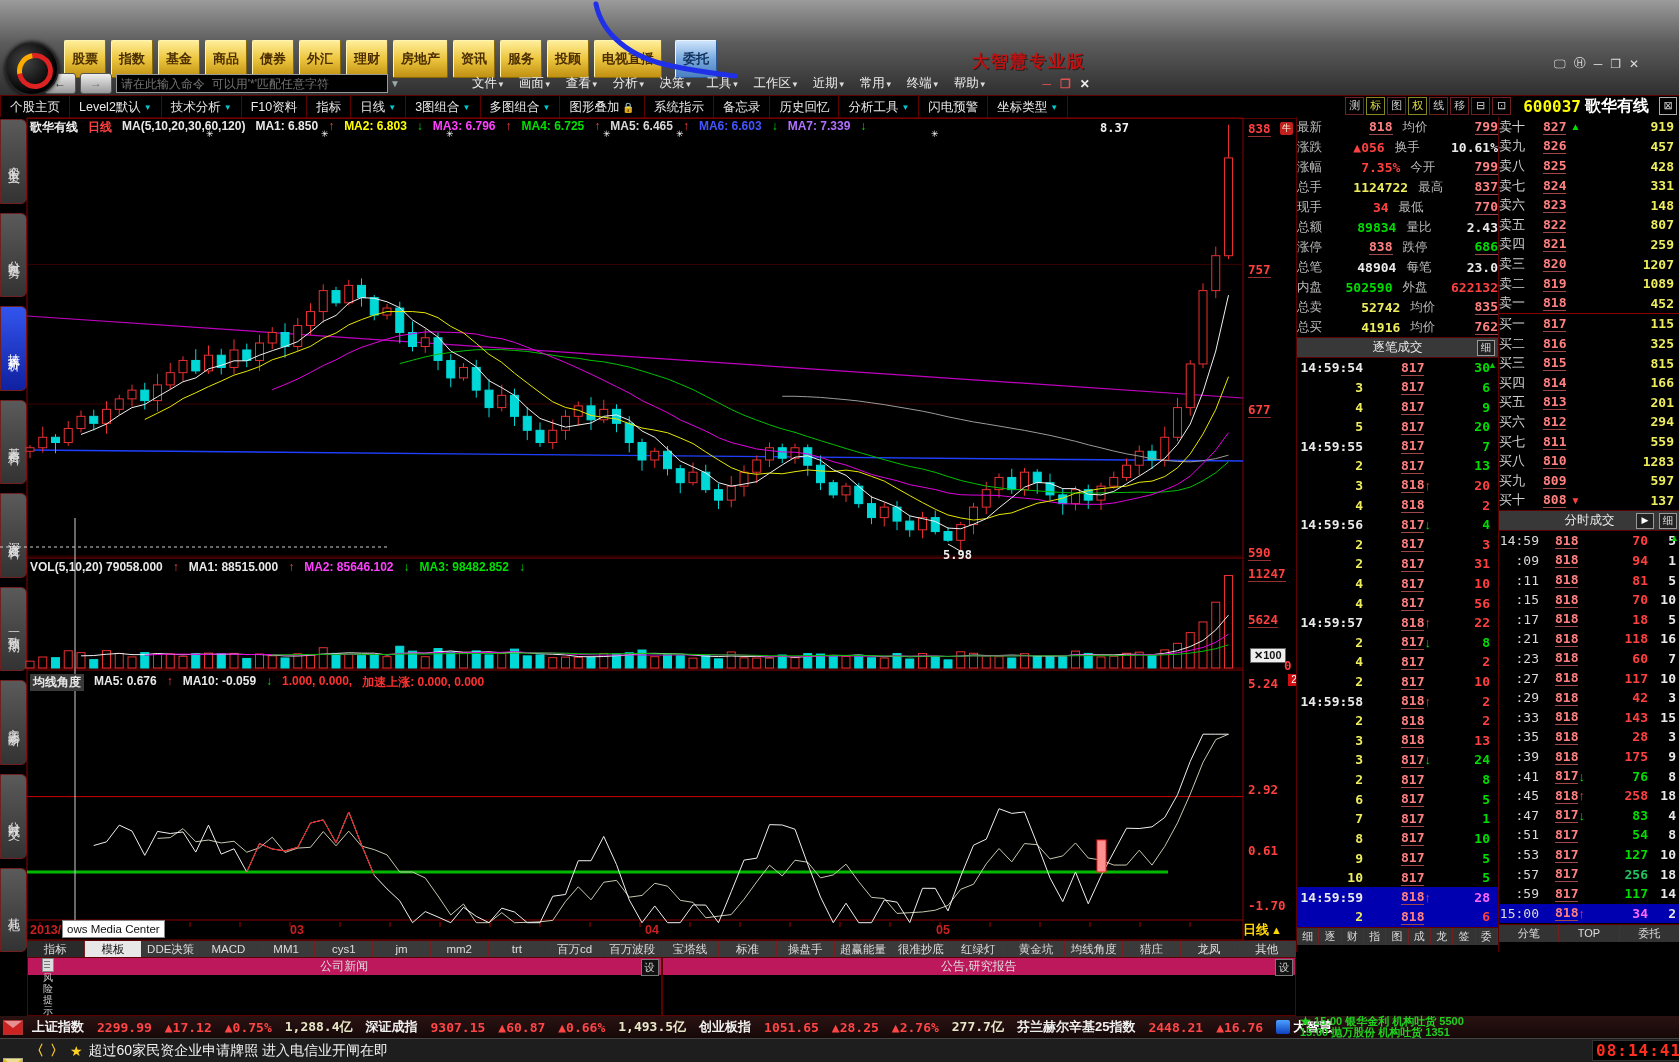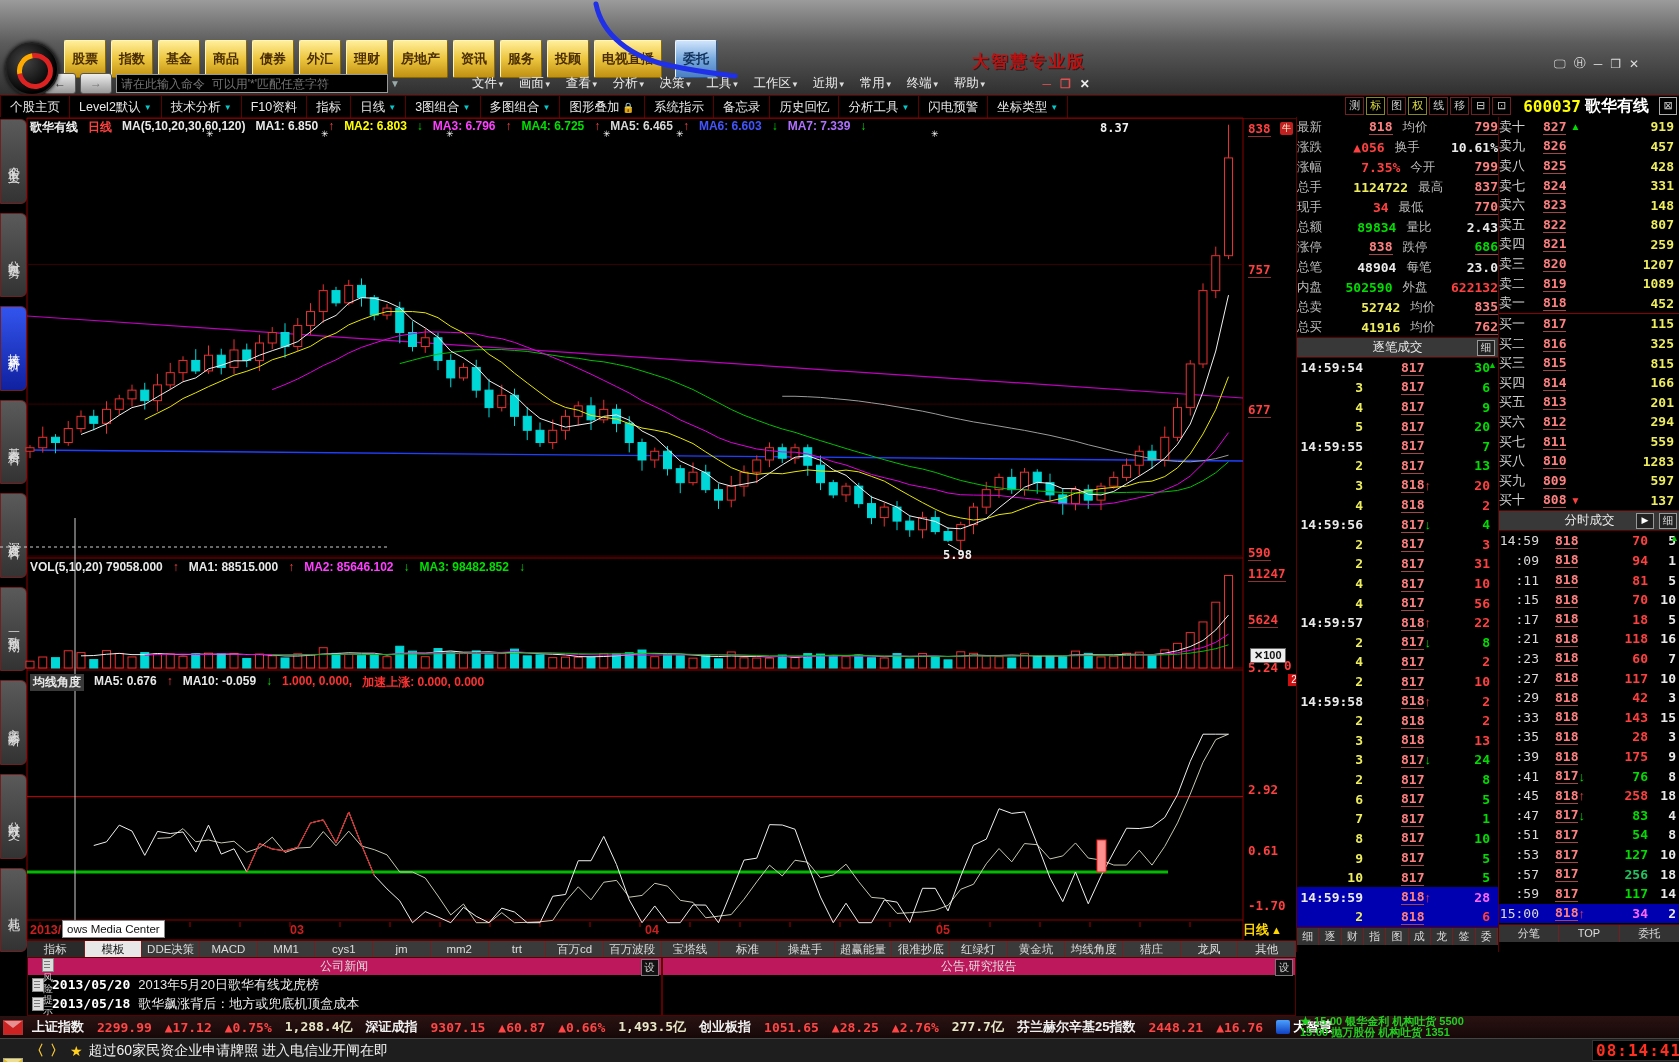--- a/index.html
+++ b/index.html
@@ -570,21 +570,21 @@
       <div class="abs marker" style="left: 931px; top: 129px;">✳</div>
       <div class="abs axis-label" style="left: 1248px; top: 121px;">838</div>
       <div class="abs axis-label" style="left: 1248px; top: 262px;">757</div>
       <div class="abs axis-label" style="left: 1248px; top: 402px;">677</div>
       <div class="abs axis-label" style="left: 1248px; top: 545px;">590</div>
       <div class="abs" style="left: 1280px; top: 122px; width: 13px; height: 13px; background: rgb(192, 32, 32); color: rgb(255, 255, 221); font-size: 9px; text-align: center; line-height: 13px; border-radius: 2px;">牛</div>
       <div class="abs axis-label" style="left: 1248px; top: 566px;">11247</div>
       <div class="abs axis-label" style="left: 1248px; top: 612px;">5624</div>
       <div class="abs x100box" style="left: 1250px; top: 648px;">✕100</div>
       <div class="abs axis-plain" style="left: 1284px; top: 658px;">0</div>
-      <div class="abs axis-plain" style="left: 1248px; top: 660px;">5.24</div>
+      <div class="abs axis-plain" style="left: 1248px; top: 676px;">5.24</div>
       <div class="abs axis-plain" style="left: 1248px; top: 782px;">2.92</div>
       <div class="abs axis-plain" style="left: 1248px; top: 843px;">0.61</div>
       <div class="abs axis-plain" style="left: 1248px; top: 898px;">-1.70</div>
       <div class="abs badge2" style="left: 1288px; top: 674px;">2</div>
       <div class="abs" style="left: 30px; top: 560px; display: flex; gap: 10px; font-size: 12px; font-weight: bold; white-space: nowrap; justify-content: center;">
         <span style="color: rgb(232, 232, 232);">VOL(5,10,20) 79058.000</span>
         <span style="color: rgb(255, 64, 64);">↑</span>
         <span style="color: rgb(232, 232, 232);">MA1: 88515.000</span>
         <span style="color: rgb(255, 64, 64);">↑</span>
         <span style="color: rgb(255, 64, 255);">MA2: 85646.102</span>
@@ -638,32 +638,20 @@
       <div class="indtab">龙凤</div>
       <div class="indtab">其他</div>
     </div>
 
   <div class="abs newswrap">
     <div class="newspanel">
       <div class="newshead">
         <span>公司新闻</span>
         <span class="setbtn">设</span>
       </div>
-      <div id="newsL">
-          <div class="newsrow">
-            <div class="docico"></div>
-            <span class="newsdate">2013/05/20</span>
-            <span>2013年5月20日歌华有线龙虎榜</span>
-          </div>
-          <div class="newsrow">
-            <div class="docico"></div>
-            <span class="newsdate">2013/05/18</span>
-            <span>歌华飙涨背后：地方或兜底机顶盒成本</span>
-          </div>
-        </div>
     </div>
     <div class="newspanel">
       <div class="newshead">
         <span>公告,研究报告</span>
         <span class="setbtn">设</span>
       </div>
     </div>
   </div>
   <div class="abs sidevert" id="sidevert">
       <div class="docico"></div>

